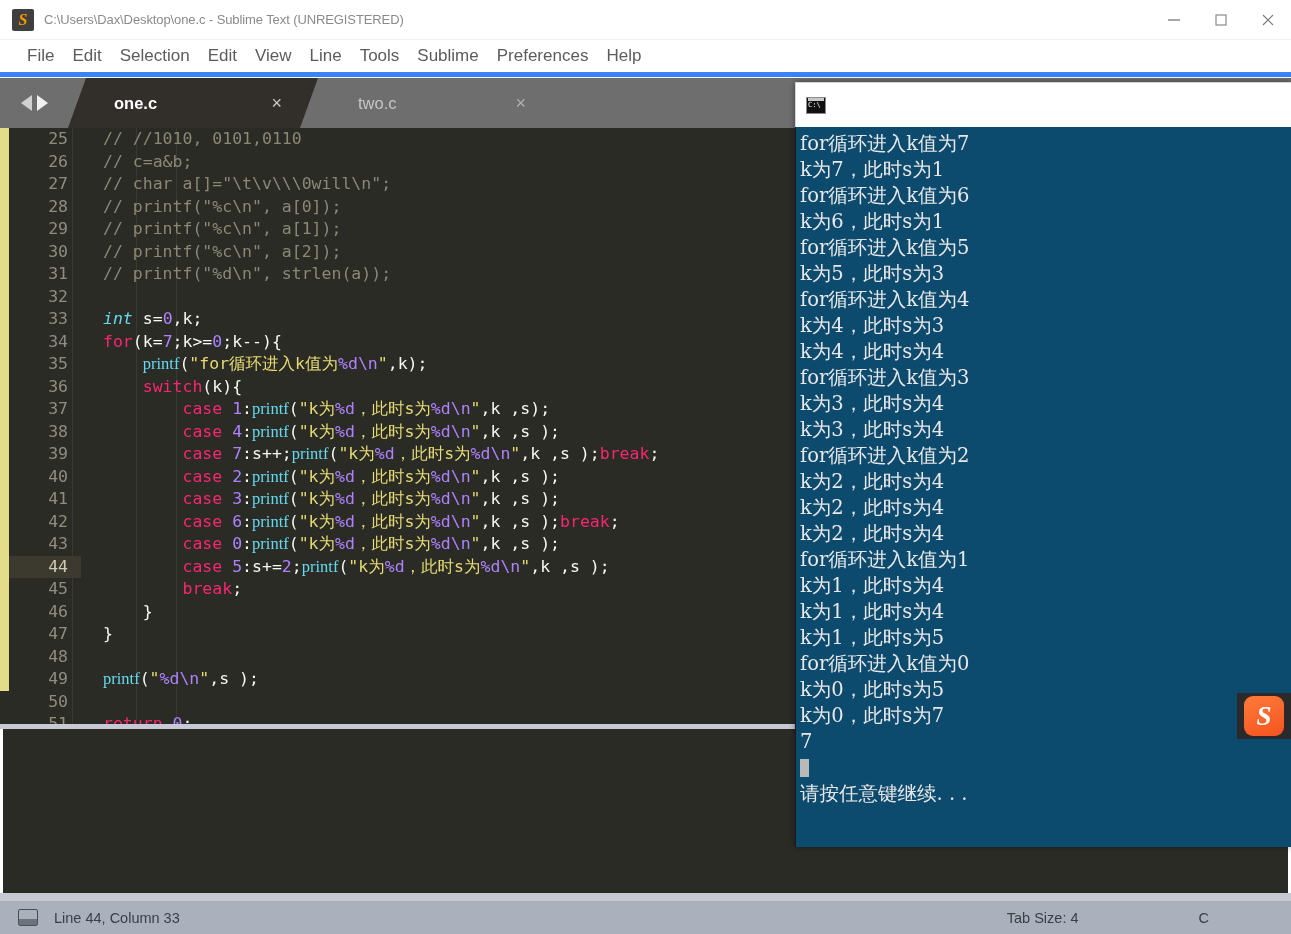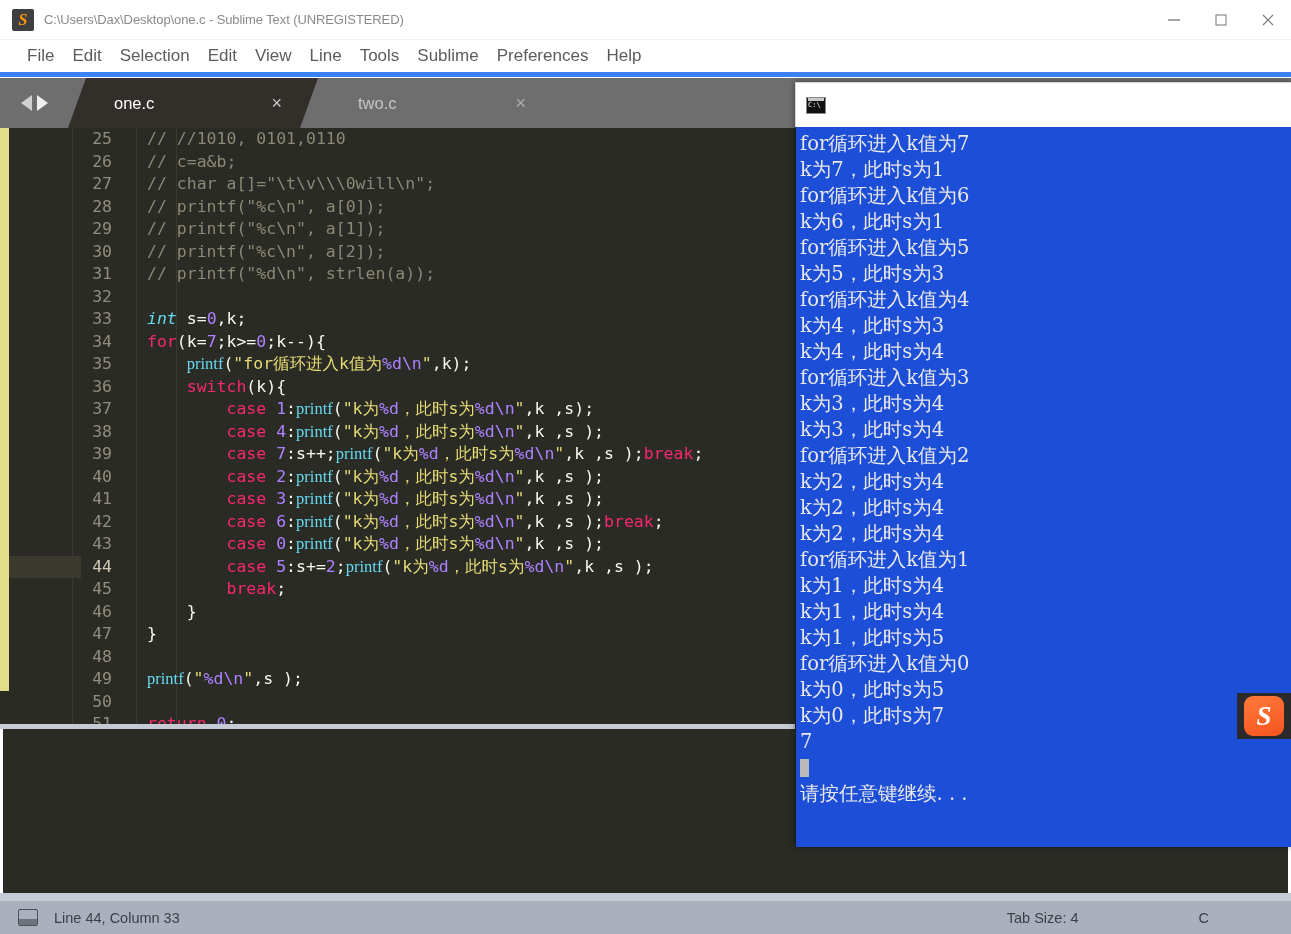--- a/index.html
+++ b/index.html
@@ -82,21 +82,21 @@
   .tab .skew {
     position: absolute; inset: 0;
     clip-path: polygon(18px 0, 100% 0, calc(100% - 18px) 100%, 0 100%);
   }
   .tab.active .skew { background: #322f2b; }
   .tab.inactive .skew { background: #6e6e6e; }
   .tab .label {
     position: relative; z-index: 2; margin-left: 46px;
     font-size: 16.5px; white-space: nowrap;
   }
-  .tab.active .label { color: #ffffff; }
+  .tab.active .label { color: #ffffff; font-weight: bold; }
   .tab.inactive .label { color: #c6c6c6; }
   .tab .close {
     position: relative; z-index: 2; margin-left: auto; margin-right: 36px;
     color: #c9c9c9; font-size: 18px; line-height: 1;
   }
   .tab.inactive .close { color: #b0b0b0; }
 
   
   .editor {
     position: absolute; left: 0; top: 128px; width: 1291px; height: 596px;
@@ -105,21 +105,21 @@
   .gutter-strip {
     position: absolute; left: 0; top: 0; width: 9px; height: 563px;
     background: #e3dd8a;
   }
   .code-area {
     position: absolute; left: 9px; top: 0; right: 0; bottom: 0;
     font-family: "DejaVu Sans Mono", monospace;
     font-size: 16.5px; line-height: 22.5px;
     white-space: pre;
   }
-  .cline { position: relative; height: 22.5px; display: flex; padding-left: 44px; }
+  .cline { position: relative; height: 22.5px; display: flex; }
   .cline.active .lineno-bg {
     position: absolute; left: 0; top: 0; width: 72px; height: 22.5px;
     background: #3c392f;
   }
   .lineno {
     position: relative; z-index: 2;
     width: 72px; flex: 0 0 auto; text-align: right;
     padding-right: 13px; color: #918d7e;
   }
   .cline.active .lineno { color: #cfcab1; }
@@ -194,21 +194,21 @@
     background: #c8c8c8;
   }
   .cmd-ico .cico-t {
     position: absolute; left: 1px; top: 3px; color: #f0f0f0;
     font-family: "DejaVu Sans Mono", monospace; font-size: 7px; line-height: 9px;
   }
   .cmd-title-text {
     font-size: 17.5px; color: #1a1a1a; white-space: nowrap;
   }
   .cmd-body {
-    height: 720px; background: #1d4ed8; overflow: hidden;
+    height: 720px; background: #0c4a6e; overflow: hidden;
     border-left: 1px solid #1a1a1a;
     padding: 4px 0 0 4px;
     font-family: "DejaVu Serif", serif;
     font-size: 19.5px; line-height: 26px;
     color: #e8e8e8; white-space: pre;
   }
   .cmd-caret {
     display: inline-block; width: 9px; height: 18px; background: #b9b9b9;
     vertical-align: -3px;
   }

